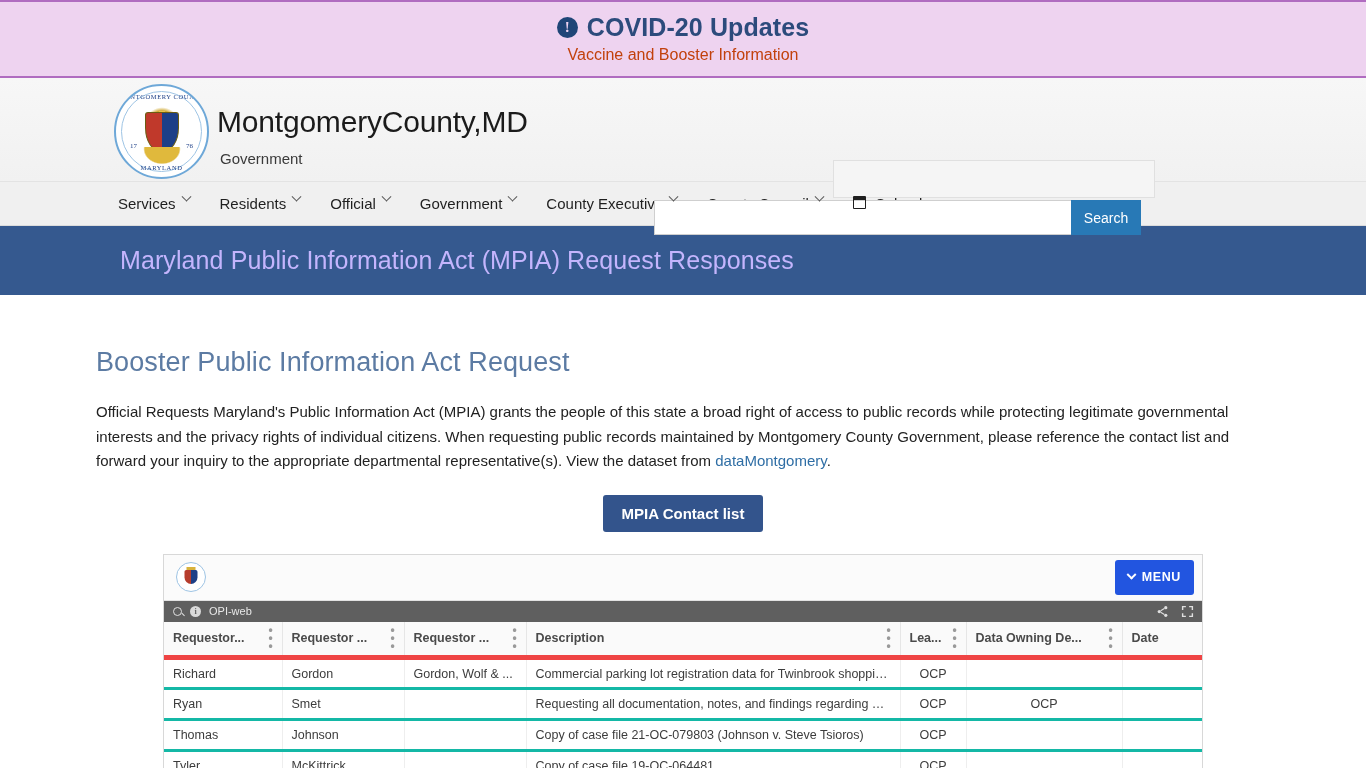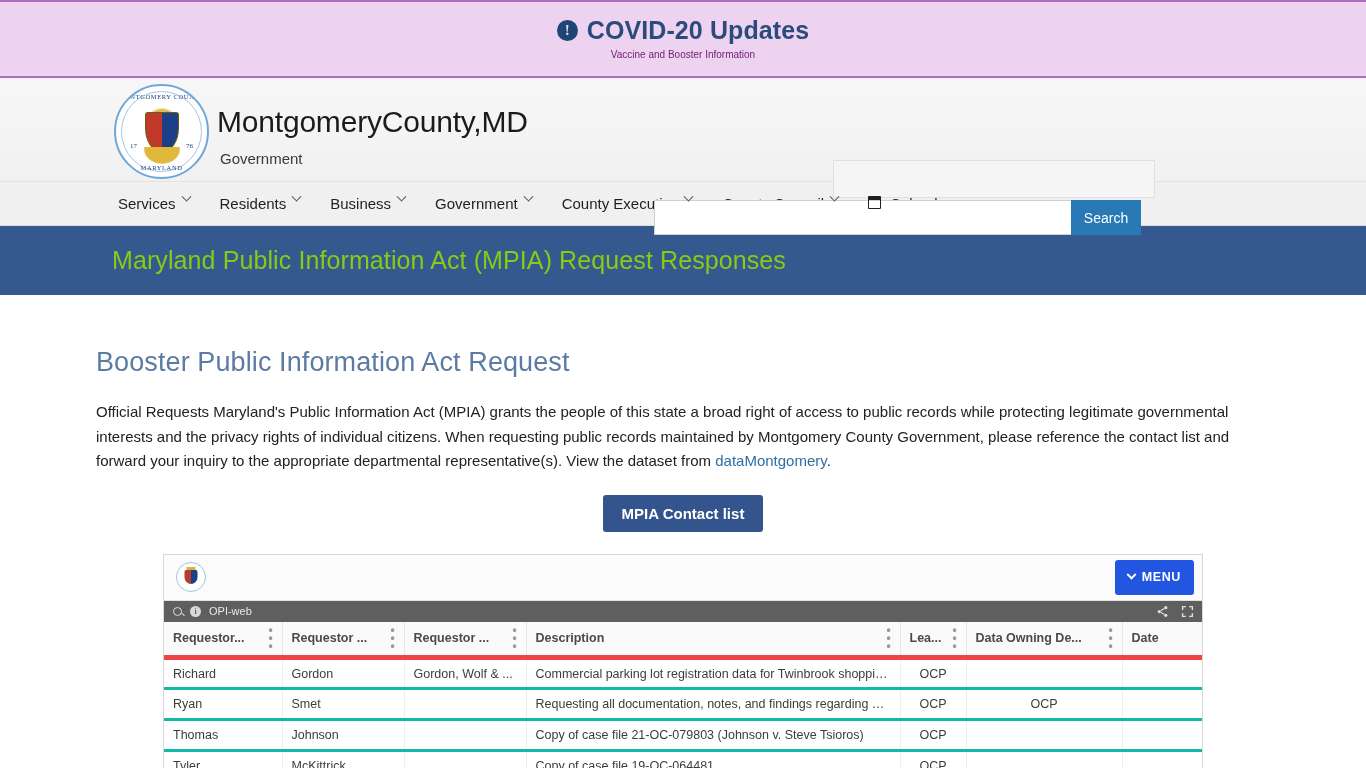--- a/index.html
+++ b/index.html
@@ -41,22 +41,22 @@
     color: #eed3f0;
     font-size: 15px;
     font-weight: bold;
     display: inline-flex;
     align-items: center;
     justify-content: center;
     line-height: 1;
     font-family: "Liberation Serif", serif;
   }
   .covid-sub {
-    font-size: 10px;
-    color: #701a75;
+    font-size: 16px;
+    color: #c2410c;
     line-height: 1;
     margin-top: 5px;
   }
 
   
   .masthead {
     position: relative;
     height: 104px;
     background: linear-gradient(to bottom, #f7f7f7 0%, #f1f1f1 100%);
     border-bottom: 1px solid #e3e3e3;
@@ -216,24 +216,24 @@
 
   
   .titleband {
     height: 69px;
     background: #35598f;
     display: flex;
     align-items: center;
     padding-left: 112px;
   }
   .titleband h1 {
-    margin: 0;
+    margin: 8px;
     font-size: 25px;
     font-weight: normal;
-    color: #84cc16;
+    color: #c4b5fd;
     letter-spacing: .1px;
   }
 
   
   .main {
     padding: 0 96px;
   }
   .section-title {
     margin: 0;
     padding-top: 52px;
@@ -460,21 +460,21 @@
 <nav class="nav">
   <div class="nav-item">
     <span>Services</span>
     <i class="chev"></i>
   </div>
   <div class="nav-item">
     <span>Residents</span>
     <i class="chev"></i>
   </div>
   <div class="nav-item">
-    <span>Business</span>
+    <span>Official</span>
     <i class="chev"></i>
   </div>
   <div class="nav-item">
     <span>Government</span>
     <i class="chev"></i>
   </div>
   <div class="nav-item">
     <span>County Executive</span>
     <i class="chev"></i>
   </div>

